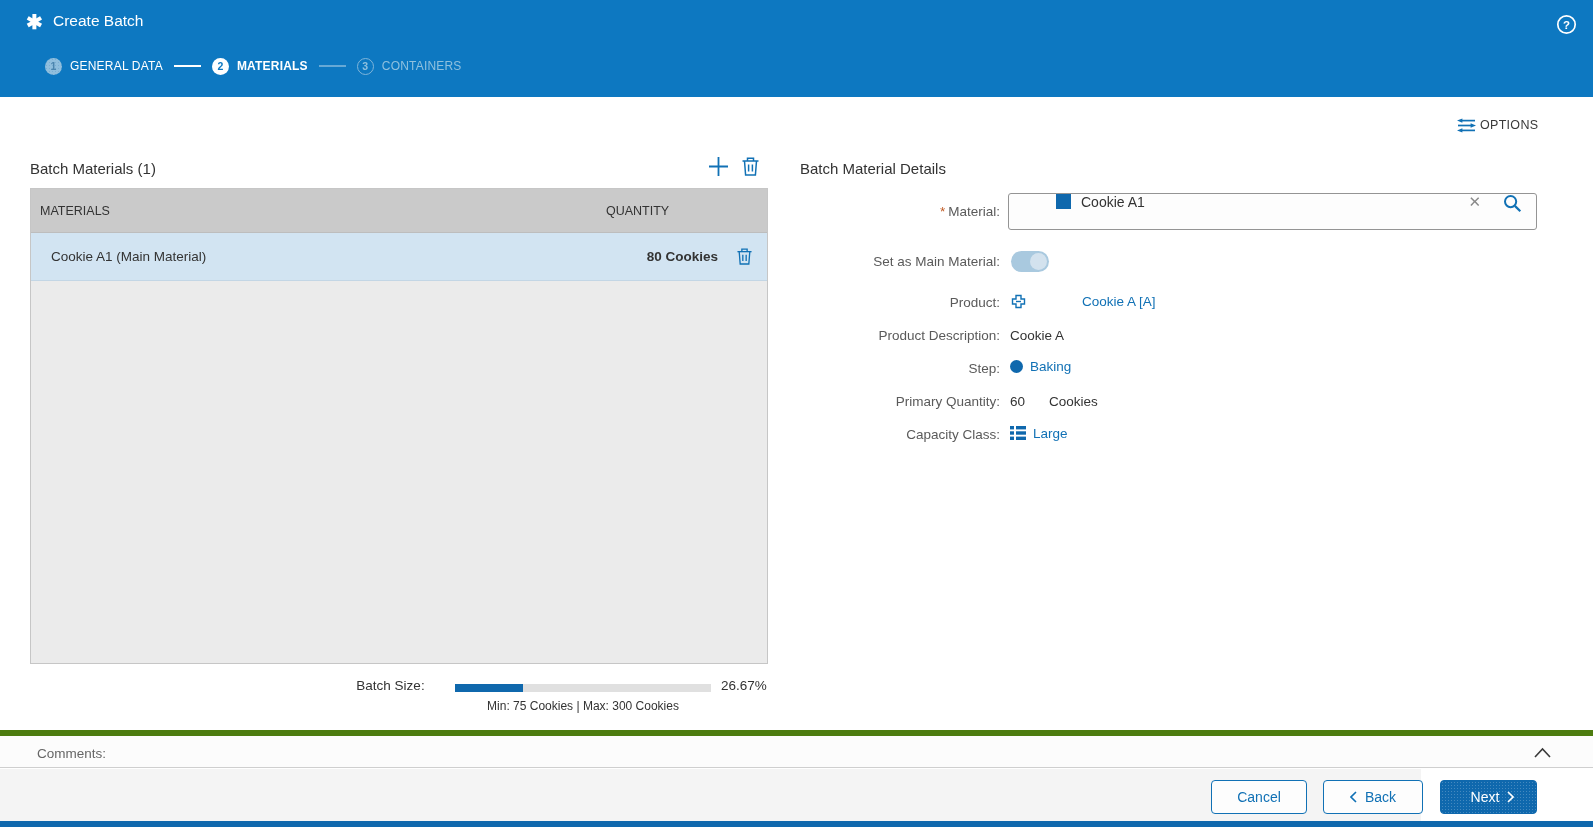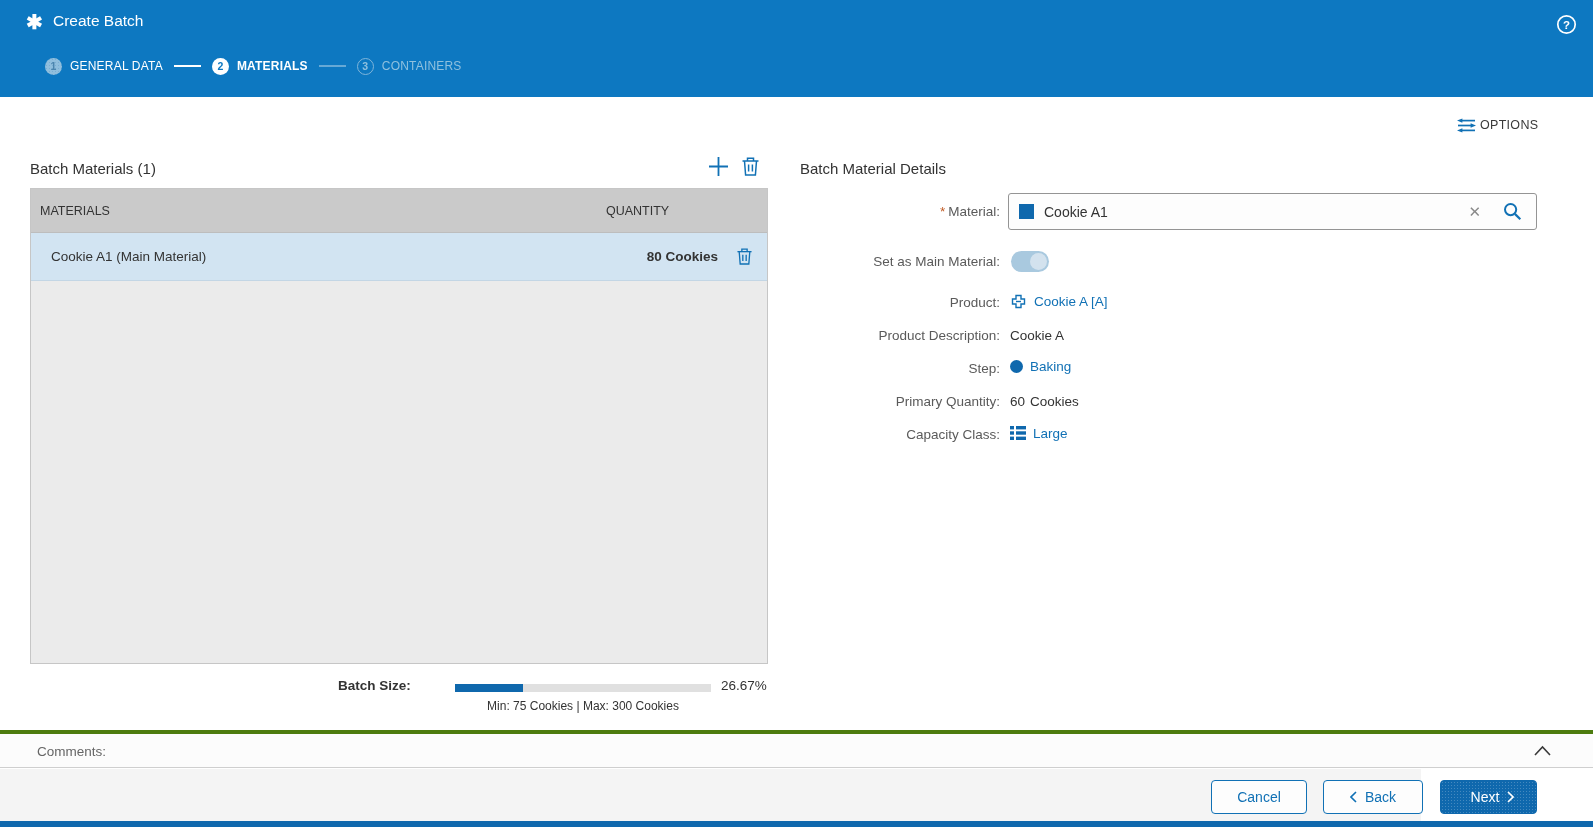--- a/index.html
+++ b/index.html
@@ -45,50 +45,50 @@
   .thead { height:44px; background:#cacaca; border-bottom:1px solid #bdbdbd;
     display:flex; align-items:center; font-size:12.5px; color:#333; flex:0 0 auto; }
   .th-materials { padding-left:9px; flex:1; }
   .th-quantity { width:110px; margin-right:51px; }
   .trow { height:48px; background:#d2e4f2; border-bottom:1px solid #c3d6e5;
     display:flex; align-items:center; font-size:13.5px; color:#333; flex:0 0 auto; cursor:pointer; }
   .td-material { padding-left:20px; flex:1; }
   .td-quantity { font-weight:bold; text-align:right; }
   .row-del { margin:0 15px 0 19px; cursor:pointer; display:flex; }
   
-  .bs-label { position:absolute; left:338px; top:678px; width:105px; text-align:left;
-    font-size:13.5px; font-weight:bold; color:#333; }
+  .bs-label { position:absolute; left:338px; top:678px; width:105px; text-align:center;
+    font-size:13.5px; font-weight:normal; color:#333; }
   .bs-bar { position:absolute; left:455px; top:684px; width:256px; height:8px; background:#e0e0e0; }
   .bs-fill { height:100%; background:#0f68ad; width:0; }
   .bs-pct { position:absolute; left:721px; top:678px; font-size:13.5px; color:#333; }
   .bs-range { position:absolute; left:440px; top:699px; width:286px; text-align:center;
     font-size:12px; color:#333; }
   
   .details-title { left:800px; top:160px; }
   .flabel { position:absolute; left:810px; width:190px; text-align:right; font-size:13.5px; color:#5a5a5a; }
   .req { color:#c05b25; margin-right:3px; font-size:13.5px; }
   .fvalue { position:absolute; left:1010px; font-size:13.5px; color:#333; display:flex; align-items:center; }
   .material-input { position:absolute; left:1008px; top:193px; width:529px; height:37px;
     background:#fdfdfd; border:1px solid #949494; border-radius:3px;
-    display:flex; align-items:center; cursor:text; }
+    display:flex; align-items:flex-start; cursor:text;padding-left:37px; }
   .mat-sq { width:15px; height:15px; background:#0f68ad; margin-left:10px; flex:0 0 auto; }
   .mat-text { margin-left:10px; font-size:14px; color:#333; flex:1; }
   .clear-x { color:#8a8a8a; font-size:15px; margin-right:22px; cursor:pointer; line-height:1; }
   .search-ico { margin-right:14px; cursor:pointer; display:flex; }
   .toggle { position:absolute; left:1011px; top:251px; width:38px; height:21px; border-radius:10.5px;
     background:#a9c9df; cursor:pointer; }
   .toggle .knob { position:absolute; right:2px; top:2px; width:17px; height:17px; border-radius:50%;
     background:#d3e2ee; }
   .link { color:#1171b5; cursor:pointer; }
   .vicon { margin-right:7px; display:flex; flex:0 0 auto; }
   .step-dot { width:13px; height:13px; border-radius:50%; background:#0f68ad; }
-  .uom { margin-left:5px; }
+  .uom { margin-left:24px; }
   
   .comments-bar { position:absolute; left:0; top:730px; width:1593px; height:38px;
-    background:#fcfcfc; border-top:4px solid #4d7c0f; border-bottom:1px solid #cfcfcf;padding-left:24px; }
+    background:#fcfcfc; border-top:6px solid #4d7c0f; border-bottom:1px solid #cfcfcf;padding-left:24px; }
   .comments-label { position:absolute; left:37px; top:10px; font-size:13.5px; color:#666; }
   .comments-collapse { position:absolute; left:1534px; top:11px; cursor:pointer; display:flex; }
   
   .app-footer { position:absolute; left:0; top:769px; width:1421px; height:52px; background:#f4f4f4; }
   .btn { position:absolute; top:11px; height:34px; border-radius:4px; font-size:14px;
     font-family:"Liberation Sans", sans-serif; cursor:pointer;
     display:flex; align-items:center; justify-content:center; gap:8px; }
   .btn.secondary { background:#fdfdfd; border:1px solid #1171b5; color:#1171b5; }
   .btn.primary { background:#0f68ad; border:1px solid #0f68ad; color:#fff;
     background-image:radial-gradient(rgba(255,255,255,.22) 1px, transparent 1px); background-size:3px 3px;padding-left:8px; }
@@ -203,21 +203,21 @@
     </svg>
   </span>
 </div>
 
 <span class="flabel" style="top:254px;">Set as Main Material:</span>
 <div class="toggle">
   <div class="knob"></div>
 </div>
 
 <span class="flabel" style="top:295px;">Product:</span>
-<span class="fvalue" style="top:293px;">
+<span class="fvalue" style="top:293px;gap:48px;">
   <span class="vicon">
     <svg width="17" height="17" viewBox="0 0 17 17">
       <g stroke="#1171b5" stroke-width="1.4" fill="none">
         <path d="M6 2.5 H11 V6 H14.5 V11 H11 V14.5 H6 V11 H2.5 V6 H6 Z"></path>
         <line x1="6" y1="8.5" x2="11" y2="8.5"></line>
       </g>
     </svg>
   </span>
   <span class="link">Cookie A [A]</span>
 </span>

